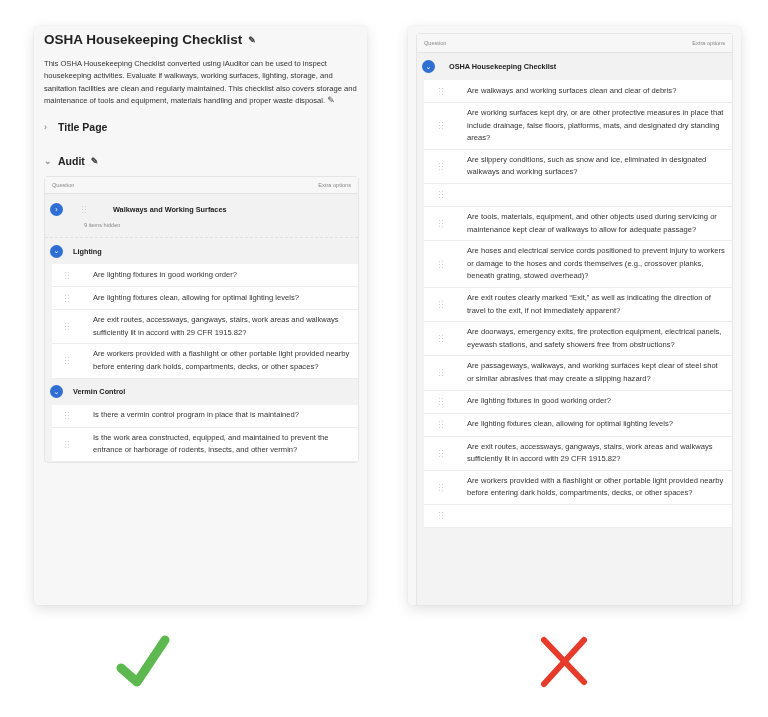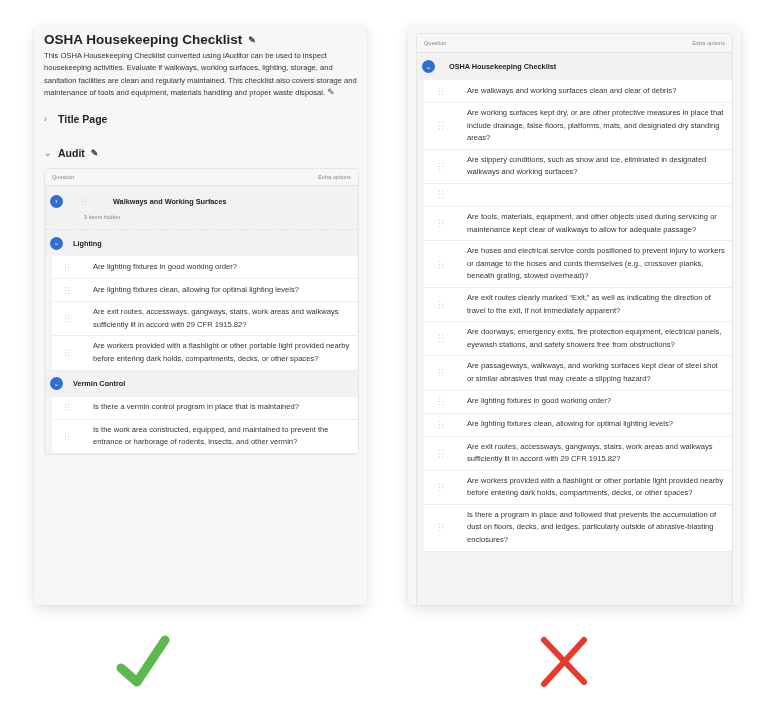--- a/index.html
+++ b/index.html
@@ -11,21 +11,21 @@
     background: #f7f7f7;
     box-shadow: 0 4px 14px rgba(0,0,0,0.12), 0 0 2px rgba(0,0,0,0.08);
     border-radius: 4px;
     overflow: hidden;
   }
   #left-panel { left: 34px; top: 26px; width: 333px; height: 579px; padding: 6px 8px 0 10px; }
   #right-panel { left: 408px; top: 26px; width: 333px; height: 579px; padding: 7px 8px 0 8px; }
 
   .doc-title { font-size: 13.5px; font-weight: bold; color: #222; display: flex; align-items: center; gap: 6px; }
   .pencil { display: inline-block; width: 10px; height: 10px; color: #444; font-size: 9px; line-height: 10px; }
-  .doc-desc { font-size: 7.6px; line-height: 12.3px; color: #333; margin-top: 3px; }
+  .doc-desc { font-size: 7.6px; line-height: 12.3px; color: #333; margin-top: 11px; }
   .section-head { display: flex; align-items: center; gap: 6px; font-size: 10.5px; font-weight: bold; color: #222; }
   .section-head .chev { font-size: 9px; color: #999; width: 8px; }
   #title-page-head { margin-top: 14px; }
   #audit-head { margin-top: 22px; }
 
   .table { background: #f3f3f3; border: 1px solid #e5e5e5; border-radius: 4px; margin-top: 9px; }
   .table-header { display: flex; justify-content: space-between; font-size: 5.6px; color: #888; padding: 5px 7px; border-bottom: 1px solid #e3e3e3; background: #f7f7f7; }
 
   .section-row { display: flex; align-items: center; position: relative; background: #f2f2f2; border-bottom: 1px dashed #e0e0e0; }
   .circle-btn { width: 13px; height: 13px; border-radius: 50%; background: #2f6ed3; color: #fff; font-size: 7px; display: flex; align-items: center; justify-content: center; flex-shrink: 0; }
@@ -202,21 +202,20 @@
       <div class="q-row">
           <div class="grip"></div>
           <span class="q-text">Are exit routes, accessways, gangways, stairs, work areas and walkways sufficiently lit in accord with 29 CFR 1915.82?</span>
         </div>
       <div class="q-row">
           <div class="grip"></div>
           <span class="q-text">Are workers provided with a flashlight or other portable light provided nearby before entering dark holds, compartments, decks, or other spaces?</span>
         </div>
       <div class="q-row">
           <div class="grip"></div>
-          <span class="q-text">Is there a program in place and followed that prevents the accumulation of dust on floors, decks, and ledges, particularly outside of abrasive-blasting enclosures?</span>
         </div>
     </div>
   </div>
 </div>
 
 <svg class="verdict" id="verdict-good" viewBox="0 0 60 60">
   <polyline points="6,36 22,50 50,8" fill="none" stroke="#5cb84f" stroke-width="9" stroke-linecap="round" stroke-linejoin="round"></polyline>
 </svg>
 <svg class="verdict" id="verdict-bad" viewBox="0 0 60 60">
   <line x1="10" y1="8" x2="50" y2="50" stroke="#e63a2a" stroke-width="6" stroke-linecap="round"></line>

